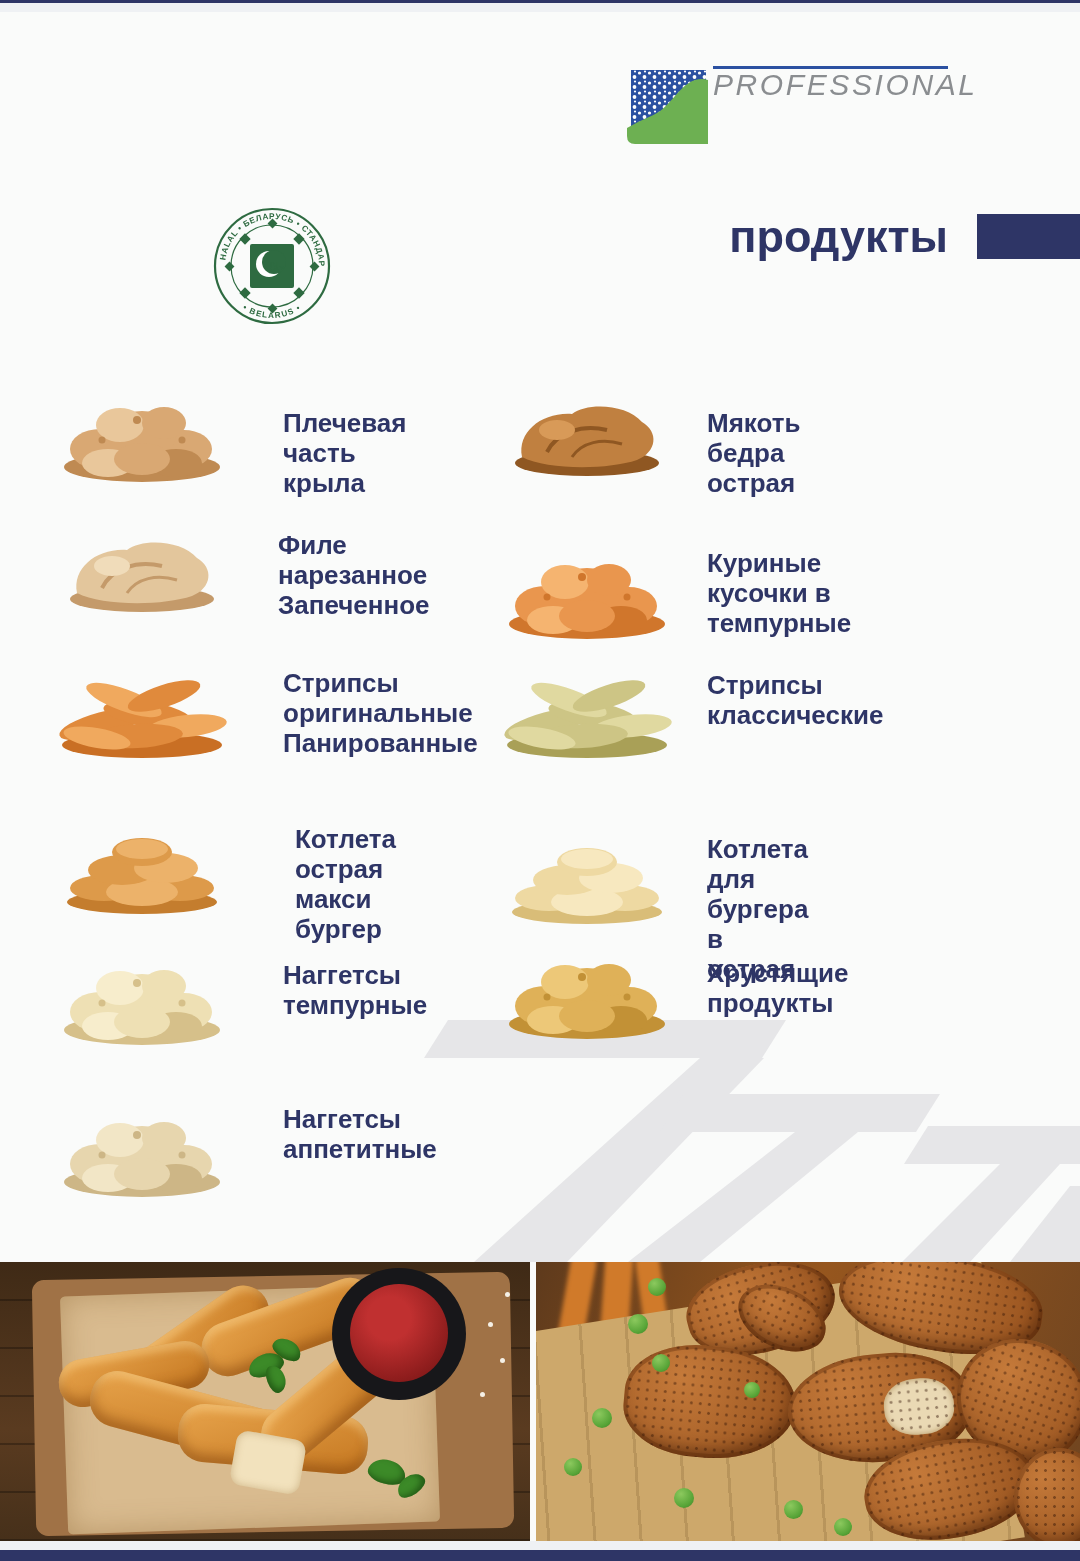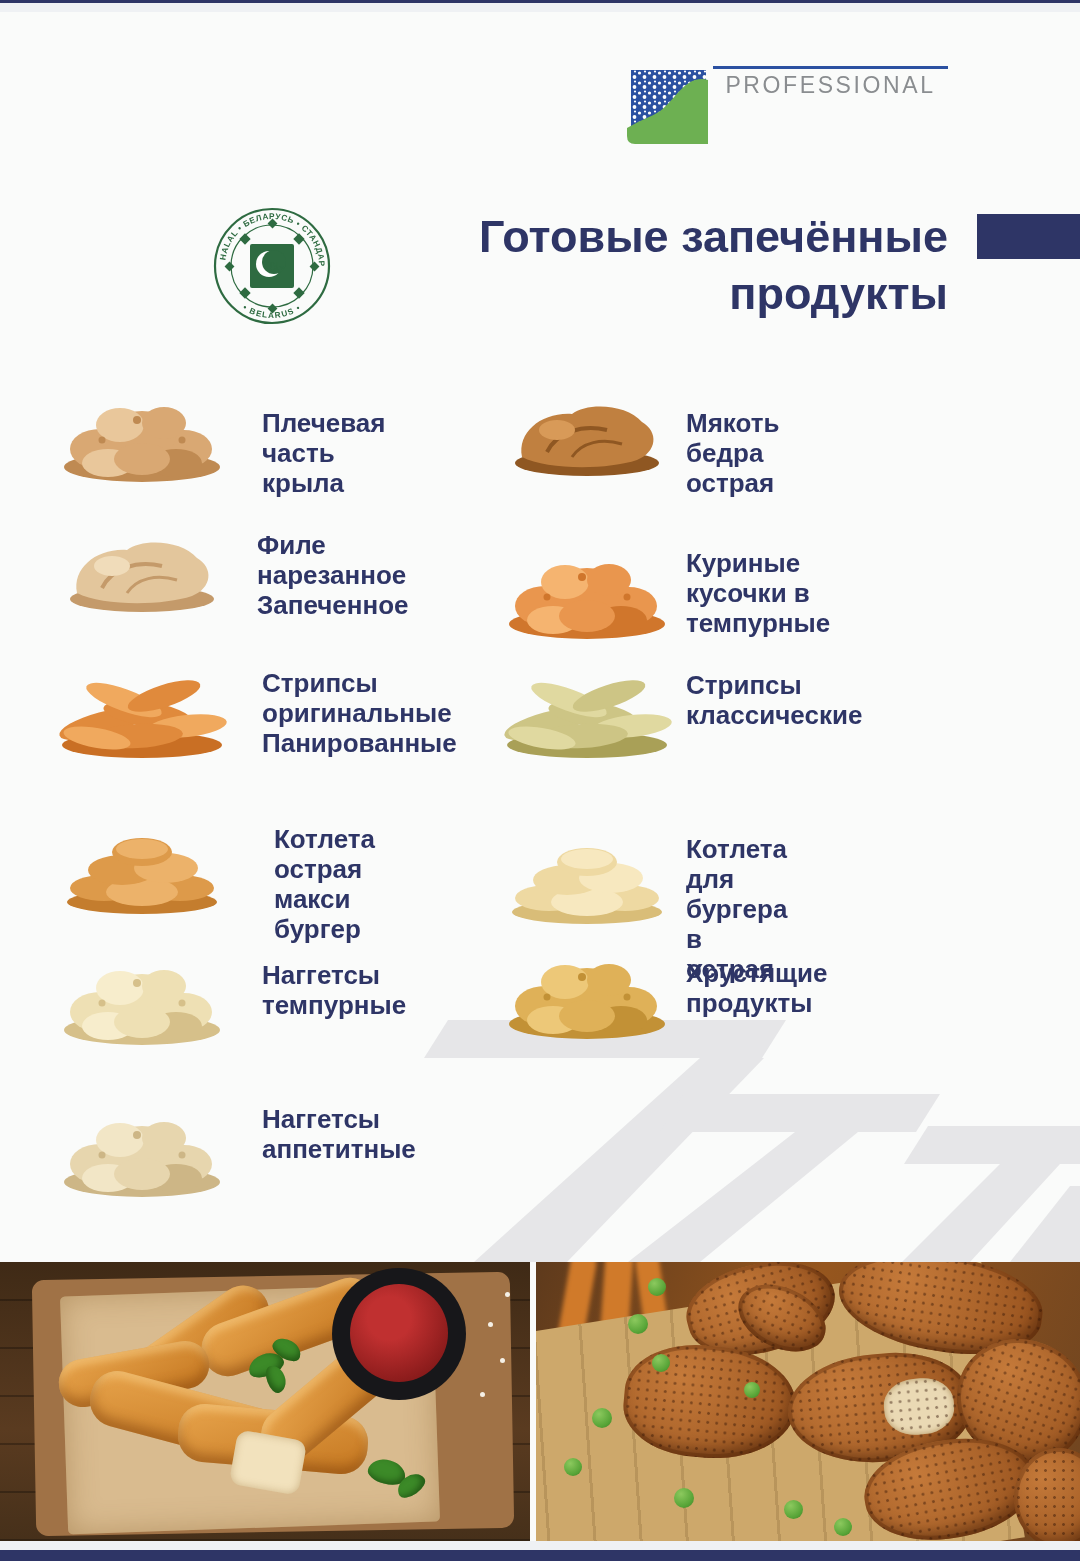--- a/index.html
+++ b/index.html
@@ -13,39 +13,39 @@
   .topline{left:0;top:0;width:1080px;height:3px;background:var(--navy);}
   .topband{left:0;top:3px;width:1080px;height:9px;background:#eff1f4;}
   .footline{left:0;top:1550px;width:1080px;height:11px;background:var(--navy);}
   .footband{left:0;top:1541px;width:1080px;height:9px;background:#eff1f4;}
 
   
   .logo-mark{left:627px;top:70px;width:81px;height:74px;}
   .brand-block{left:713px;top:64px;width:235px;text-align:center;}
   .brand{font-size:45px;font-weight:700;letter-spacing:.5px;color:var(--blue);line-height:46px;}
   .brand-rule{height:3px;background:var(--blue);margin:2px 0 3px 0;}
-  .brand-sub{font-size:23px;color:var(--gray_text);letter-spacing:2.6px;line-height:26px;}
+  .brand-sub{font-size:30px;color:var(--gray_text);letter-spacing:2.6px;line-height:26px;font-style:italic;}
 
   
   .title-block{right:132px;top:208px;width:640px;text-align:right;color:var(--navy);
     font-weight:700;font-size:45px;line-height:57px;}
   .title-bar{left:977px;top:214px;width:103px;height:45px;background:var(--navy);}
 
   
   .stamp{left:212px;top:206px;width:120px;height:120px;}
   .stamp text{fill:var(--halal_green);}
   .stamp .ring{stroke:var(--halal_green);fill:none;}
   .stamp .grn{fill:var(--halal_green);}
 
   
   .prow{width:1px;height:1px;}
   .pimg{position:absolute;width:200px;height:110px;}
   .pimg svg{width:100%;height:100%;}
   .plabel{position:absolute;white-space:pre-line;color:var(--navy);
-    font-weight:700;font-size:26px;line-height:30px;}
+    font-weight:700;font-size:26px;line-height:30px;margin-left:21px;}
   .c1{fill:var(--c1);} .c2{fill:var(--c2);} .c3{fill:var(--c3);}
   .s2{stroke:var(--c2);fill:none;}
 
   
   .deco{left:0;top:1000px;width:1080px;height:262px;}
   .deco polygon{fill:var(--shape_gray);}
 
   
   .photo{overflow:hidden;background:#555;}
   .photo-left{left:0;top:1262px;width:530px;height:279px;}
@@ -146,21 +146,20 @@
     <rect x="4" y="0" width="75" height="58" fill="url(#doodle)"></rect>
     <path fill="var(--green)" d="M8,74 Q0,74 0,66 L0,58 Q10,52 22,47 C44,39 50,16 68,10 Q75,8 81,10 L81,74 Z"></path>
   </svg>
 </div>
 <div class="abs brand-block">
   <div class="brand-rule"></div>
   <div class="brand-sub">PROFESSIONAL</div>
 </div>
 
 <div class="abs title-block">
-  <div>Готовые запечённые</div>
   <div>продукты</div>
 </div>
 <div class="abs title-bar"></div>
 
 <div class="abs stamp">
   <svg viewBox="0 0 120 120" width="120" height="120">
     <circle cx="60" cy="60" r="57" class="ring" stroke-width="2.2"></circle>
     <circle cx="60" cy="60" r="41" class="ring" stroke-width="1.2"></circle>
     <path id="arcTop" d="M 13 60 A 47 47 0 1 1 107 60" fill="none"></path>
     <path id="arcBot" d="M 8 60 A 52 52 0 0 0 112 60" fill="none"></path>

